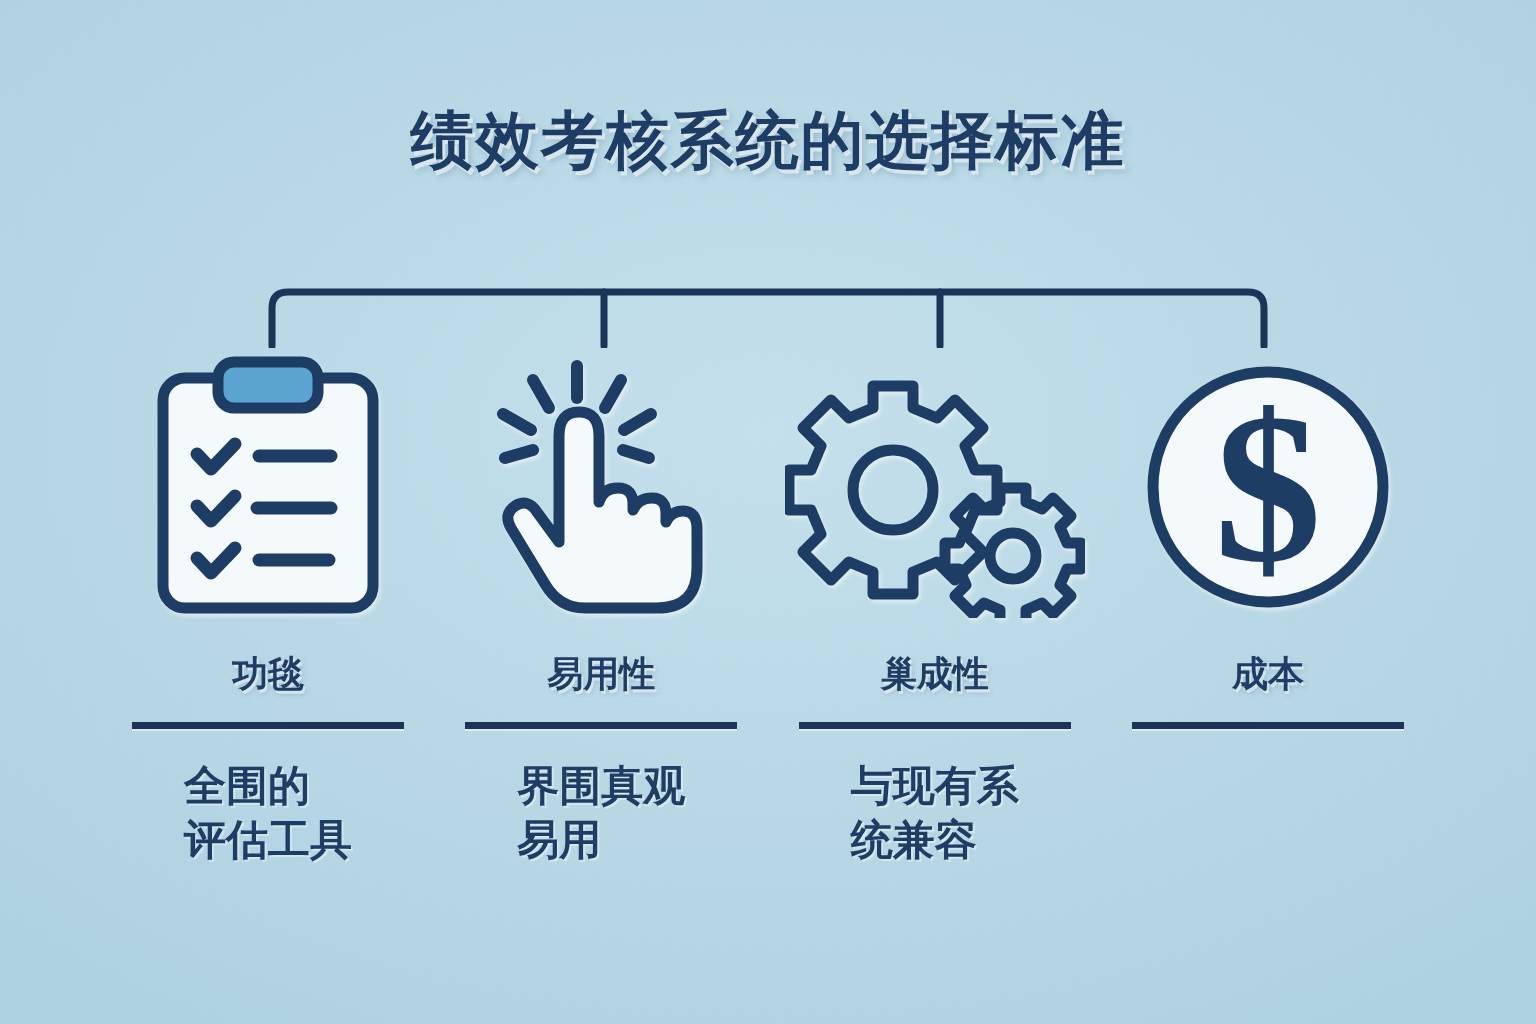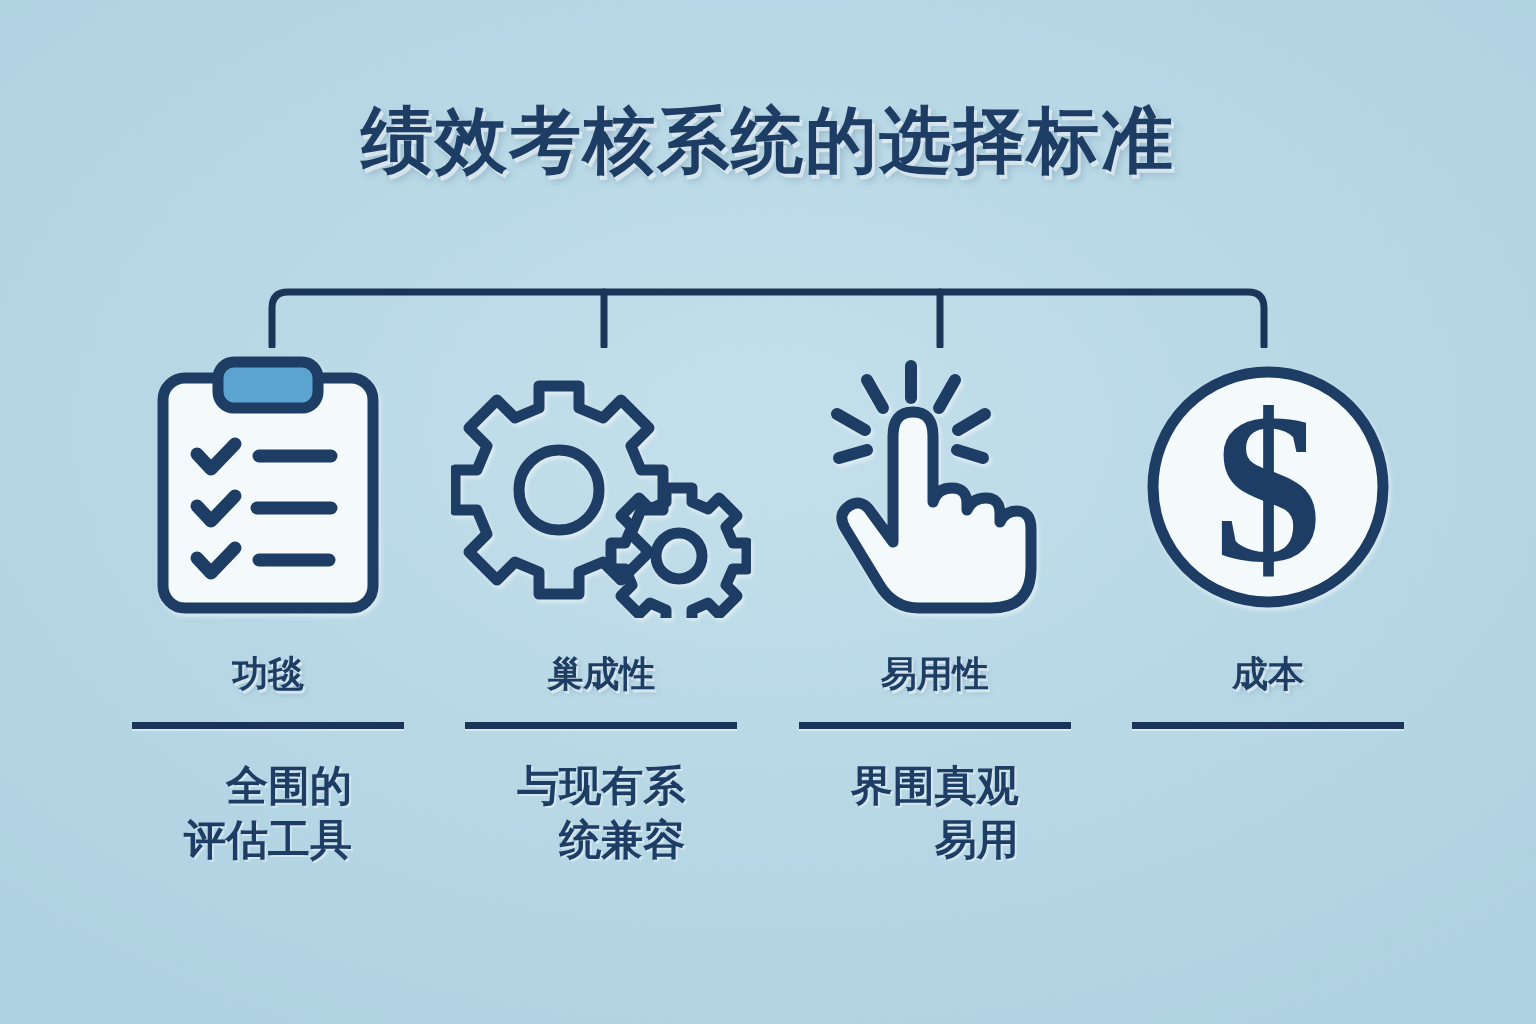--- a/index.html
+++ b/index.html
@@ -34,21 +34,21 @@
       repeating-linear-gradient(0deg, rgba(255,255,255,.04) 0 1px, rgba(0,0,0,0) 1px 4px);
   }
 
   
   #title {
     position: absolute;
     top: 86px;
     left: 0;
     width: 1536px;
     text-align: center;
-    font-size: 72px;
+    font-size: 63px;
     line-height: 108px;
     font-weight: bold;
     letter-spacing: 2px;
     color: #1e3d64;
     text-shadow: 3px 4px 0 rgba(255,255,255,.55), 5px 6px 7px rgba(40,80,120,.22);
     white-space: nowrap;
   }
 
   
   #bracket {
@@ -99,21 +99,21 @@
     height: 7px;
     background: #1b3559;
     box-shadow: 0 2px 0 rgba(255,255,255,.45);
   }
   .col-desc {
     margin-top: 30px;
     font-size: 42px;
     line-height: 54px;
     font-weight: bold;
     color: #1e3d64;
-    text-align: right;
+    text-align: left;
     text-shadow: 2px 2px 0 rgba(255,255,255,.4);
     white-space: pre-line;
   }
 </style>
 </head>
 <body>
 
 <div id="poster">
 
   <div id="grain"></div>
@@ -138,46 +138,20 @@
           <path d="M 44 150 L 58 165 L 82 140" fill="none" stroke="#1e3d64" stroke-width="13" stroke-linecap="round" stroke-linejoin="round"></path>
           <line x1="104" y1="152" x2="178" y2="152" stroke="#1e3d64" stroke-width="13" stroke-linecap="round"></line>
           <path d="M 44 202 L 58 217 L 82 192" fill="none" stroke="#1e3d64" stroke-width="13" stroke-linecap="round" stroke-linejoin="round"></path>
           <line x1="106" y1="204" x2="176" y2="204" stroke="#1e3d64" stroke-width="13" stroke-linecap="round"></line>
         </svg>
       </div>
       <div class="col-heading">功毯</div>
       <div class="divider"></div>
       <div class="col-desc">全围的
 评估工具</div>
-    </div>
-
-    <div class="col">
-      <div class="icon-box">
-        <svg width="300" height="262" viewBox="0 0 300 262" xmlns="http://www.w3.org/2000/svg">
-
-          <path d="M 88 30 L 128 30 L 128 52 L 152 62 L 170 44 L 198 72 L 180 90
-                   L 190 114 L 212 114 L 212 154 L 190 154 L 180 178 L 198 196
-                   L 170 224 L 152 206 L 128 216 L 128 238 L 88 238 L 88 216
-                   L 64 206 L 46 224 L 18 196 L 36 178 L 26 154 L 4 154 L 4 114
-                   L 26 114 L 36 90 L 18 72 L 46 44 L 64 62 L 88 52 Z" fill="none" stroke="#1e3d64" stroke-width="11" stroke-linejoin="round"></path>
-          <circle cx="108" cy="134" r="40" fill="none" stroke="#1e3d64" stroke-width="11"></circle>
-
-          <path d="M 215 132 L 241 132 L 241 146 L 257 153 L 268 142 L 286 160
-                   L 275 171 L 282 187 L 296 187 L 296 213 L 282 213 L 275 229
-                   L 286 240 L 268 258 L 257 247 L 241 254 L 241 268 L 215 268
-                   L 215 254 L 199 247 L 188 258 L 170 240 L 181 229 L 174 213
-                   L 160 213 L 160 187 L 174 187 L 181 171 L 170 160 L 188 142
-                   L 199 153 L 215 146 Z" fill="none" stroke="#1e3d64" stroke-width="11" stroke-linejoin="round"></path>
-          <circle cx="228" cy="200" r="23" fill="none" stroke="#1e3d64" stroke-width="11"></circle>
-        </svg>
-      </div>
-      <div class="col-heading">巢成性</div>
-      <div class="divider"></div>
-      <div class="col-desc">与现有系
-统兼容</div>
     </div>
 
     <div class="col">
       <div class="icon-box">
         <svg width="240" height="262" viewBox="0 0 240 262" xmlns="http://www.w3.org/2000/svg">
 
           <g stroke="#1e3d64" stroke-width="12" stroke-linecap="round">
             <line x1="96" y1="10" x2="96" y2="42"></line>
             <line x1="52" y1="24" x2="68" y2="52"></line>
             <line x1="140" y1="24" x2="124" y2="52"></line>
@@ -211,20 +185,46 @@
         </svg>
       </div>
       <div class="col-heading">易用性</div>
       <div class="divider"></div>
       <div class="col-desc">界围真观
 易用</div>
     </div>
 
     <div class="col">
       <div class="icon-box">
+        <svg width="300" height="262" viewBox="0 0 300 262" xmlns="http://www.w3.org/2000/svg">
+
+          <path d="M 88 30 L 128 30 L 128 52 L 152 62 L 170 44 L 198 72 L 180 90
+                   L 190 114 L 212 114 L 212 154 L 190 154 L 180 178 L 198 196
+                   L 170 224 L 152 206 L 128 216 L 128 238 L 88 238 L 88 216
+                   L 64 206 L 46 224 L 18 196 L 36 178 L 26 154 L 4 154 L 4 114
+                   L 26 114 L 36 90 L 18 72 L 46 44 L 64 62 L 88 52 Z" fill="none" stroke="#1e3d64" stroke-width="11" stroke-linejoin="round"></path>
+          <circle cx="108" cy="134" r="40" fill="none" stroke="#1e3d64" stroke-width="11"></circle>
+
+          <path d="M 215 132 L 241 132 L 241 146 L 257 153 L 268 142 L 286 160
+                   L 275 171 L 282 187 L 296 187 L 296 213 L 282 213 L 275 229
+                   L 286 240 L 268 258 L 257 247 L 241 254 L 241 268 L 215 268
+                   L 215 254 L 199 247 L 188 258 L 170 240 L 181 229 L 174 213
+                   L 160 213 L 160 187 L 174 187 L 181 171 L 170 160 L 188 142
+                   L 199 153 L 215 146 Z" fill="none" stroke="#1e3d64" stroke-width="11" stroke-linejoin="round"></path>
+          <circle cx="228" cy="200" r="23" fill="none" stroke="#1e3d64" stroke-width="11"></circle>
+        </svg>
+      </div>
+      <div class="col-heading">巢成性</div>
+      <div class="divider"></div>
+      <div class="col-desc">与现有系
+统兼容</div>
+    </div>
+
+    <div class="col">
+      <div class="icon-box">
         <svg width="244" height="262" viewBox="0 0 244 262" xmlns="http://www.w3.org/2000/svg">
           <circle cx="122" cy="131" r="115" fill="#f4f9fc" stroke="#1e3d64" stroke-width="11"></circle>
           <text x="122" y="131" text-anchor="middle" dominant-baseline="central" font-family="Liberation Serif, serif" font-size="215" font-weight="bold" fill="#1e3d64">$</text>
         </svg>
       </div>
       <div class="col-heading">成本</div>
       <div class="divider"></div>
     </div>
 
   </div>

